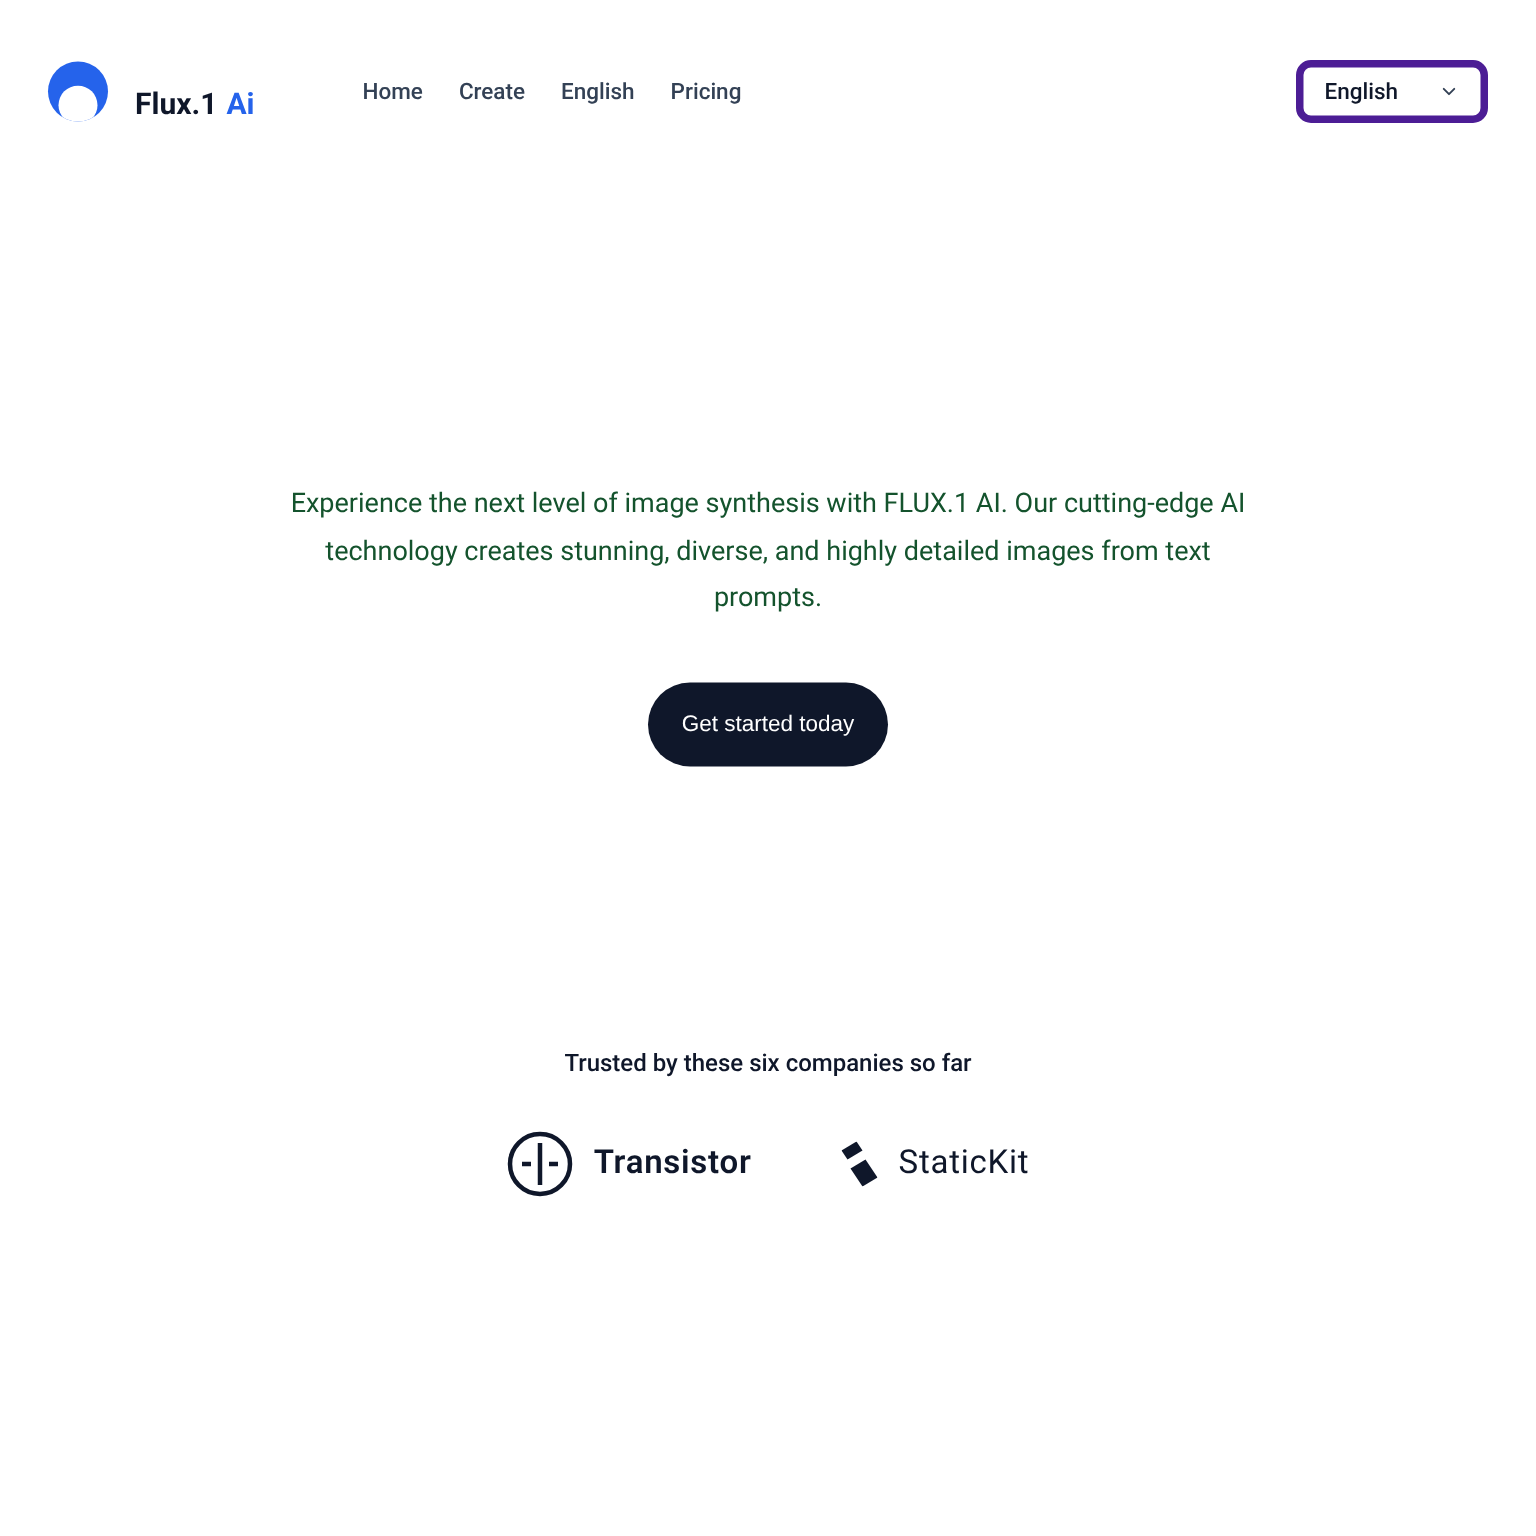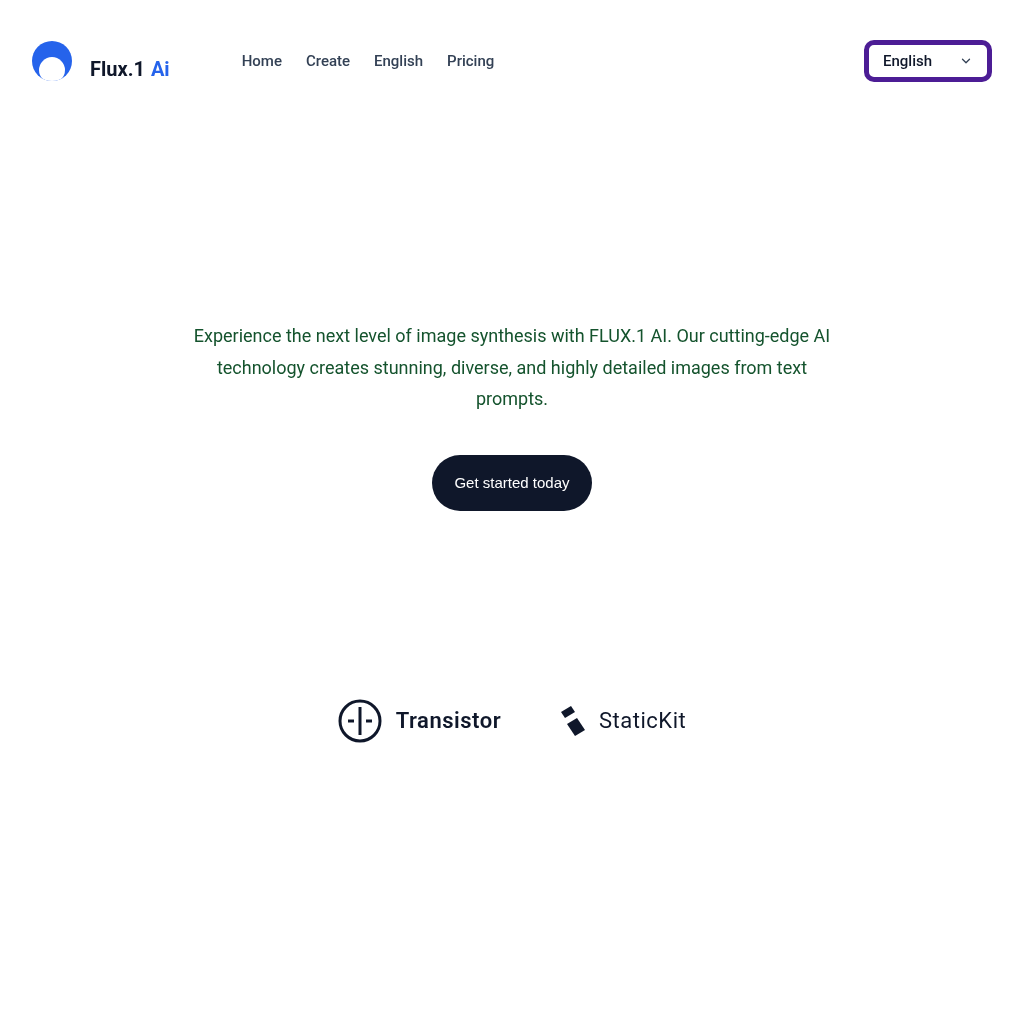--- a/index.html
+++ b/index.html
@@ -189,20 +189,21 @@
 </header>
 
 <main class="hero">
 
   <p class="sub">Experience the next level of image synthesis with FLUX.1 AI. Our cutting-edge AI technology creates stunning, diverse, and highly detailed images from text prompts.</p>
 
   <button class="cta">Get started today</button>
 </main>
 
 <section class="trusted">
+  <p>Trusted by these six companies so far</p>
 
   <div class="logos">
     <div class="company transistor">
       <svg width="44" height="44" viewBox="0 0 44 44">
         <circle cx="22" cy="22" r="20" fill="none" stroke="#0f172a" stroke-width="3"></circle>
         <line x1="22" y1="8" x2="22" y2="36" stroke="#0f172a" stroke-width="3"></line>
         <line x1="10" y1="22" x2="16" y2="22" stroke="#0f172a" stroke-width="3"></line>
         <line x1="28" y1="22" x2="34" y2="22" stroke="#0f172a" stroke-width="3"></line>
       </svg>
       <span class="label">Transistor</span>

